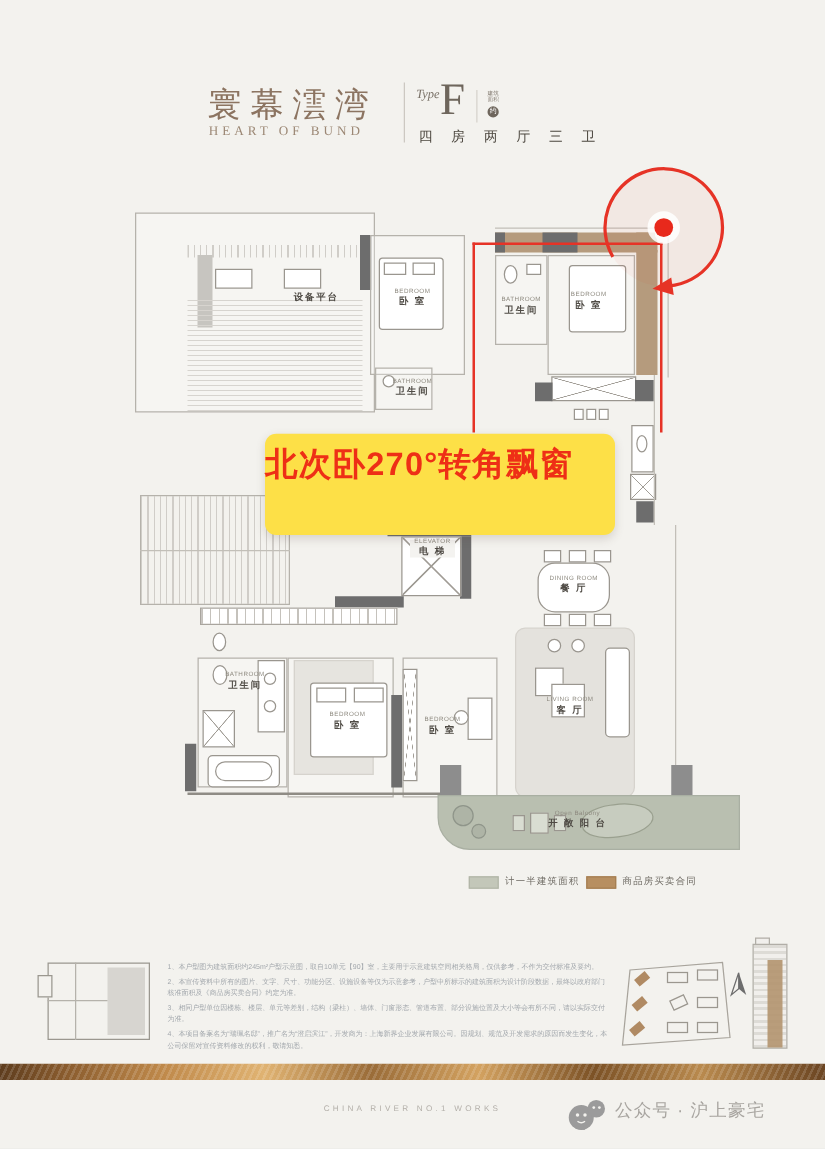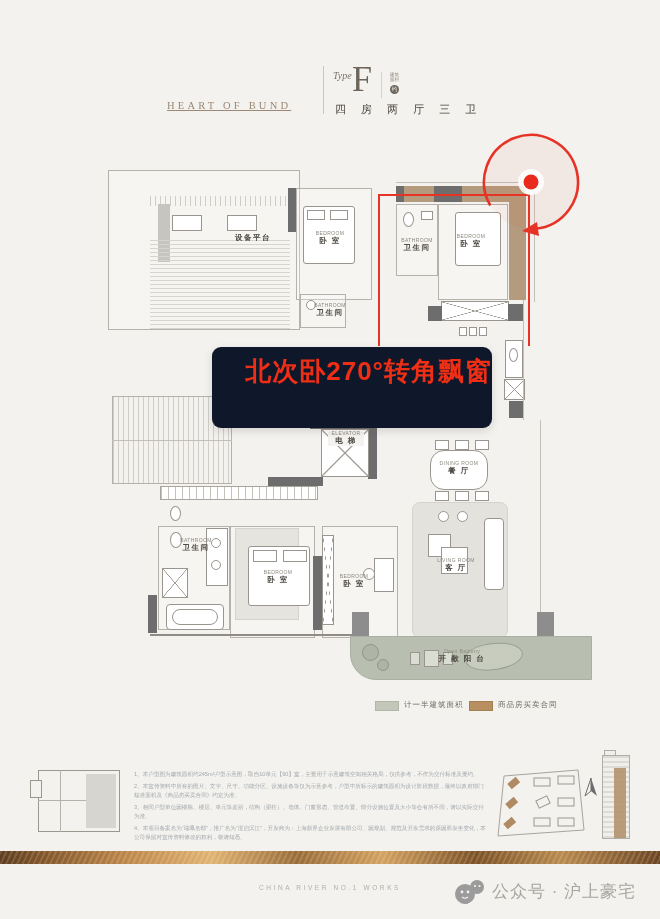--- a/index.html
+++ b/index.html
@@ -32,40 +32,41 @@
   .stripes-h{background:repeating-linear-gradient(180deg,#d7d4cf 0 1px,transparent 1px 4px);}
   .stripes-v{background:repeating-linear-gradient(90deg,#d0cdc8 0 1px,transparent 1px 5px);}
   .ticks{background:repeating-linear-gradient(90deg,#c5c2bc 0 1px,transparent 1px 7px),#fff;
          border:1px solid #a9a59e;box-sizing:border-box;}
   .rlabel{text-align:center;line-height:1.15;white-space:nowrap;transform:translateX(-50%);}
   .rlabel .en{display:block;font-size:5px;letter-spacing:.4px;color:#8d897f;}
   .rlabel .cn{display:block;font-size:7.5px;font-weight:bold;letter-spacing:1.5px;color:#4f4b45;}
   .ellipse{border:1px solid #9a968f;background:#fff;border-radius:50%;box-sizing:border-box;}
   
   .red-rect{border:2px solid #e63326;border-bottom:none;box-sizing:border-box;}
-  .callout{background:#0f172a;border-radius:9px;box-shadow:0 3px 8px rgba(90,70,60,.18);
-           text-align:right;padding-top:7px;box-sizing:border-box;}
+  .callout{background:#fde047;border-radius:9px;box-shadow:0 3px 8px rgba(90,70,60,.18);
+           text-align:left;padding-top:7px;box-sizing:border-box;}
   .callout div{font-size:26px;line-height:34px;font-weight:900;color:#ee2f16;letter-spacing:1px;}
   
   .lg-label{font-size:7.5px;color:#6e6a63;letter-spacing:1px;line-height:10px;}
   
   .note-text{font-size:5.6px;line-height:1.7;color:#a3a8ad;}
   .note-text p{margin:0 0 2px 0;}
   .goldbar{background:
      repeating-linear-gradient(115deg,rgba(255,255,255,.14) 0 2px,rgba(0,0,0,0) 2px 5px),
      linear-gradient(90deg,#5e3d1e,#8a5c2e 8%,#c08a4b 20%,#e0b372 32%,#9a6c38 45%,#d3a260 58%,#7c5226 72%,#b98a4e 85%,#6b4522 100%);}
   .works{font-size:6.5px;letter-spacing:2.6px;color:#b3afa9;text-align:center;}
-  .wechat{font-size:17px;letter-spacing:1px;color:#a8a5a0;}
+  .wechat{font-size:14px;letter-spacing:1px;color:#a8a5a0;}
 </style>
 </head>
 <body>
 
 <div class="canvas">
 
-  <div class="abs brand-en" style="left:167px;top:100px;text-decoration:underline;">HEART OF BUND</div>
+  <div class="abs brand-cn" style="left:166px;top:66px;">寰幕澐湾</div>
+  <div class="abs brand-en" style="left:167px;top:100px;">HEART OF BUND</div>
   <div class="abs vdiv" style="left:323px;top:66px;height:48px;"></div>
   <div class="abs type-label" style="left:333px;top:70px;">Type</div>
   <div class="abs type-value" style="left:352px;top:58px;">F</div>
   <div class="abs vdiv" style="left:381px;top:72px;height:26px;background:#d6d2cb;"></div>
   <div class="abs area-note" style="left:390px;top:72px;">
     <span>建筑</span><br>
     <span>面积</span>
   </div>
   <div class="abs area-approx" style="left:390px;top:85px;">约</div>
   <div class="abs layout-line" style="left:335px;top:102px;">四 房 两 厅 三 卫</div>

